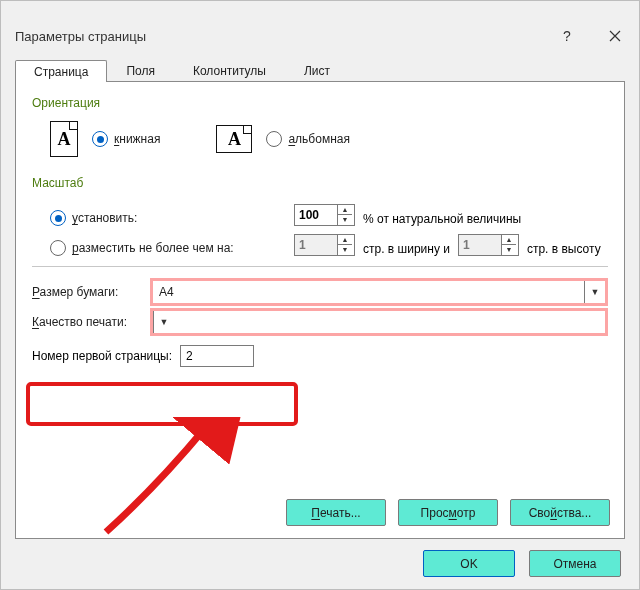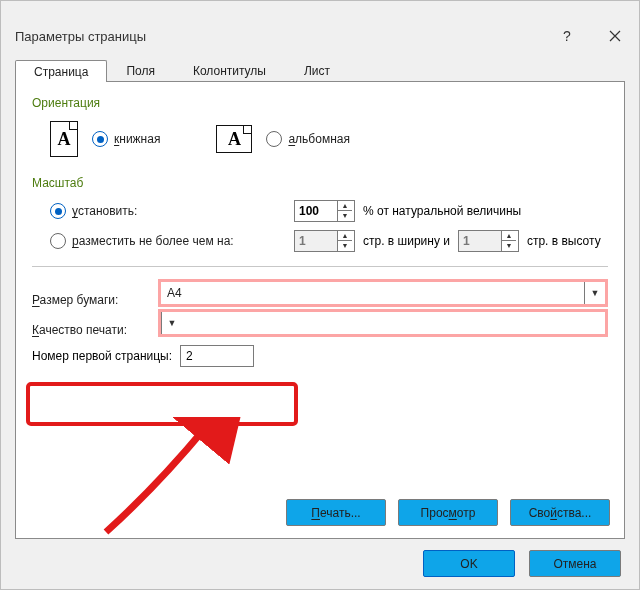--- a/index.html
+++ b/index.html
@@ -126,21 +126,21 @@
     content: "";
     width: 7px; height: 7px;
     border-radius: 50%;
     background: #0061c3;
   }
   .radio .ul { text-decoration: underline; text-underline-offset: 2px; }
   
   .scale-rows { margin-left: 18px; }
   .scale-row {
     display: flex;
-    align-items: center;
+    align-items: flex-end;
     height: 30px;
     gap: 8px;
   }
   .scale-row .label { width: 236px; }
   .spin {
     display: inline-flex;
     height: 22px;
   }
   .spin input {
     width: 34px;
@@ -160,23 +160,23 @@
   }
   .spin .sb {
     height: 9px; width: 14px;
     display: flex; align-items:center; justify-content:center;
     font-size: 7px; line-height:1; color:#333;
   }
   .spin .sb + .sb { border-top: 1px solid #7a7a7a; }
   
   .form-row {
     display: flex;
-    align-items: flex-end;
+    align-items: center;
     height: 30px;
-    gap: 8px;
+    gap: 0;
   }
   .form-row .flabel { width: 118px; color:#222; }
   .form-row .flabel .ul { text-decoration: underline; text-underline-offset:2px; }
   .combo {
     flex: 1;
     height: 22px;
     border: 3px solid #fca5a5;
     background: #fff;
     display: flex;
     align-items: center;
@@ -210,21 +210,21 @@
   .inpage-actions {
     position: absolute;
     bottom: 12px; right: 14px;
     display: flex; gap: 12px;
   }
   .btn {
     height: 27px;
     min-width: 100px;
     padding: 0 14px;
     border: 1px solid #7a7a7a;
-    background: #0ea5e9;
+    background: #5eead4;
     font-family: inherit;
     font-size: 12px;
     color: #222;
     border-radius: 2px;
     display:flex; align-items:center; justify-content:center;
   }
   .btn .ul { text-decoration: underline; text-underline-offset:2px; }
   .btn.primary { border-color:#0061c3; }
   
   .footer {

